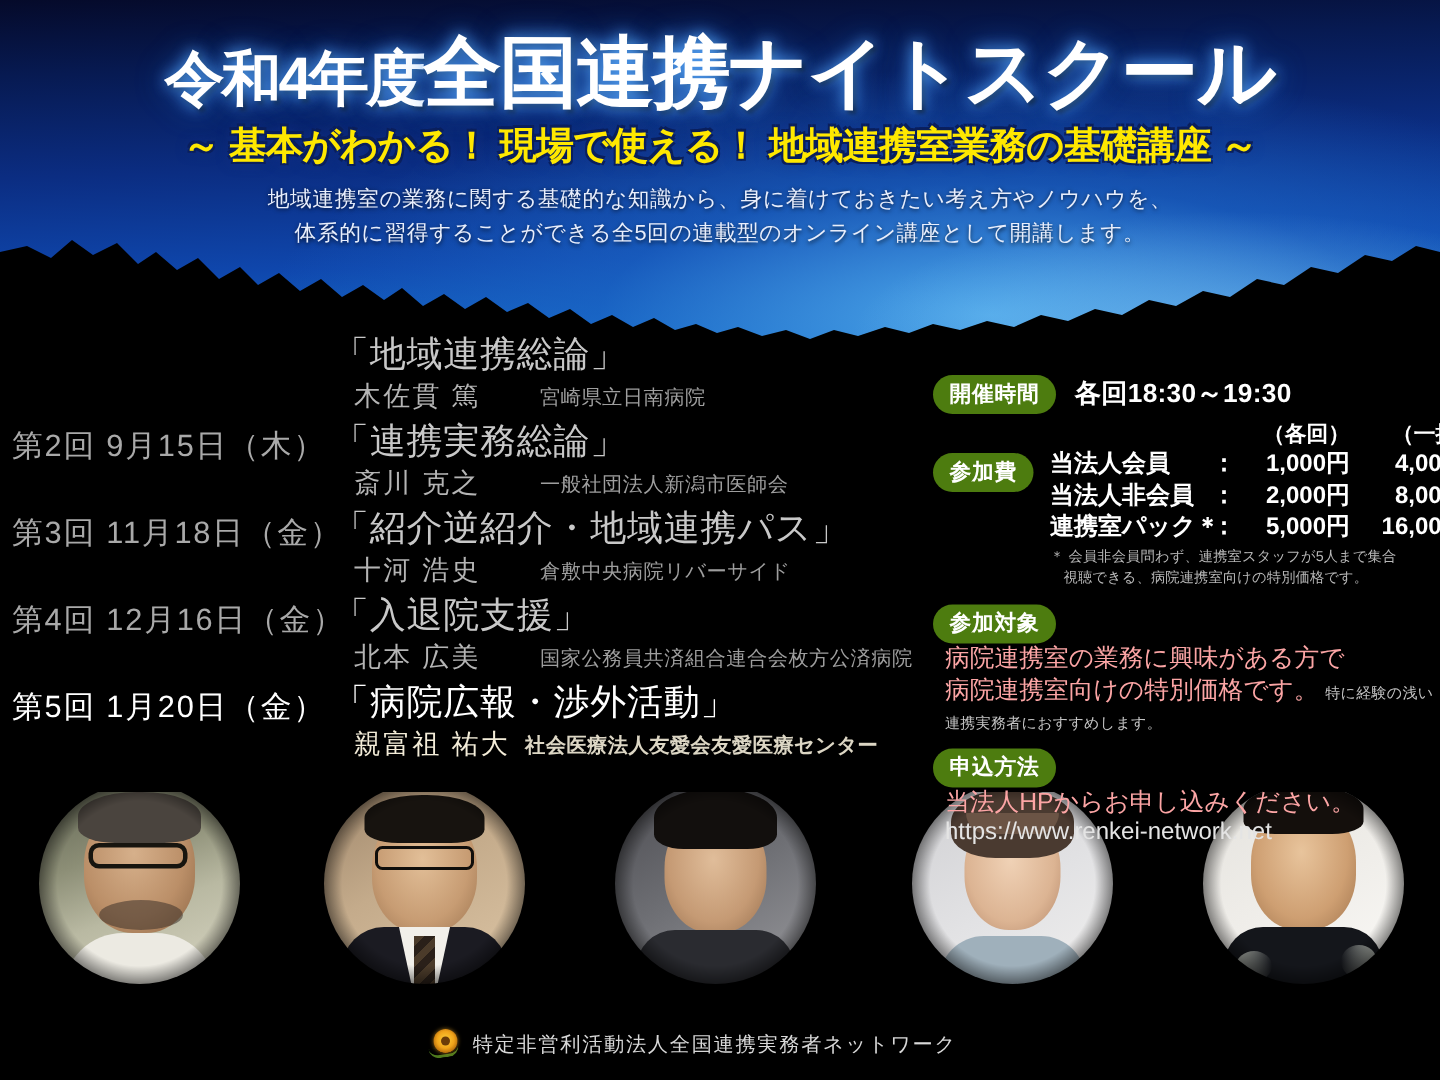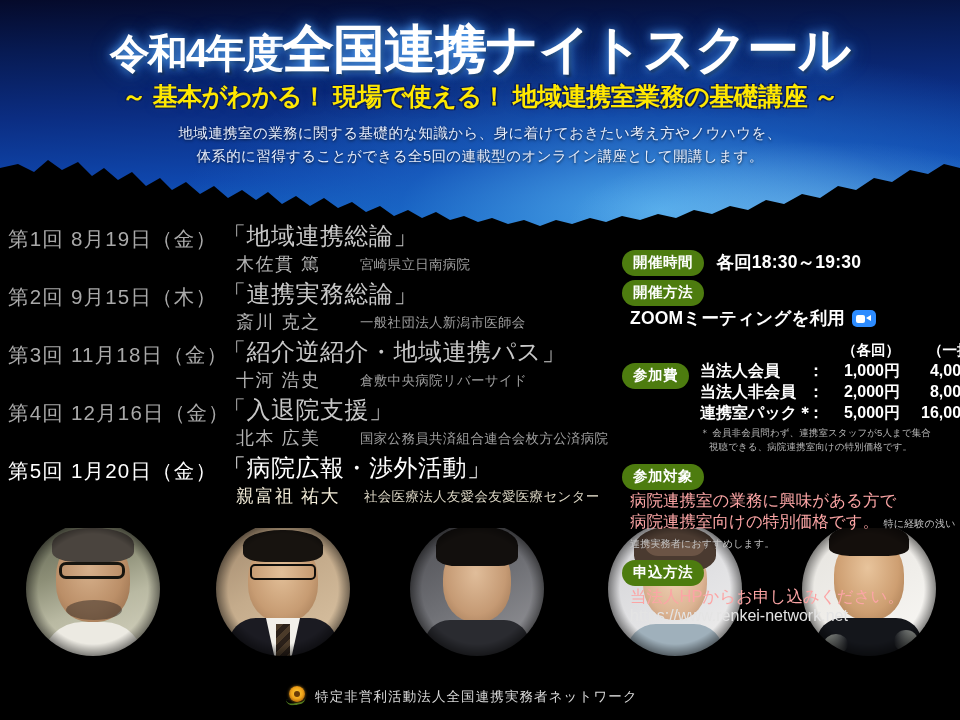--- a/index.html
+++ b/index.html
@@ -77,21 +77,21 @@
     font-size:18px; color:#b4b4b4; letter-spacing:1.5px; white-space:nowrap;
   }
   .sess .org{
     position:absolute; left:360px; top:34px;
     font-size:13.5px; color:#9e9e9e; letter-spacing:.3px; white-space:nowrap;
   }
   .sess.hi .when{ color:#ffffff; font-weight:500; }
   .sess.hi .topic{ color:#ffffff; }
   .sess.hi .sp{ color:#f3ecd8; }
   .sess.hi .org{ color:#dcd6c4; }
-  .sess.hi .org{ left:364px; }
+  .sess.hi .org{ left:350px;font-weight:bold; }
 
   
   .info{ position:absolute; left:622px; top:250px; width:338px; z-index:7; }
   .row{ position:relative; margin-bottom:4px; }
   .badge{
     display:inline-block; background:#4d7c0f; color:#fff;
     font-size:14.5px; font-weight:bold; letter-spacing:.5px;
     padding:3px 11px 4px; border-radius:13px; vertical-align:top;
     white-space:nowrap;
   }
@@ -197,21 +197,20 @@
     </div>
     <div class="title-sub">～ 基本がわかる！ 現場で使える！ 地域連携室業務の基礎講座 ～</div>
     <div class="title-desc">
       <div>地域連携室の業務に関する基礎的な知識から、身に着けておきたい考え方やノウハウを、</div>
       <div>体系的に習得することができる全5回の連載型のオンライン講座として開講します。</div>
     </div>
   </div>
 
   <div class="schedule">
     <div class="sess">
-      <div class="when">第1回  8月19日（金）</div>
       <div class="topic">「地域連携総論」</div>
       <div class="sp">木佐貫 篤</div>
       <div class="org">宮崎県立日南病院</div>
     </div>
     <div class="sess">
       <div class="when">第2回  9月15日（木）</div>
       <div class="topic">「連携実務総論」</div>
       <div class="sp">斎川 克之</div>
       <div class="org">一般社団法人新潟市医師会</div>
     </div>
@@ -237,26 +236,20 @@
 
   <div class="info">
 
     <div class="row">
       <span class="badge">開催時間</span>
       <span class="rowbody">
         <span class="big">各回18:30～19:30</span>
       </span>
     </div>
 
-    <div class="row" style="margin-bottom:11px;">
-      <span class="badge">開催方法</span>
-      <span class="rowbody">
-        <span class="big">ZOOMミーティングを利用</span><span class="zoom-icon"></span>
-      </span>
-    </div>
 
     <div class="row fee-row" style="margin-bottom:10px;">
       <span class="badge fee-badge">参加費</span>
       <div class="fee-table">
         <div class="fee-head">
           <span class="c1"></span><span class="c2">（各回）</span><span class="c3">（一括）</span>
         </div>
         <div class="fee-line">
           <span class="lbl">当法人会員</span><span class="col">：</span><span class="each">1,000円</span><span class="bulk">4,000円</span>
         </div>

